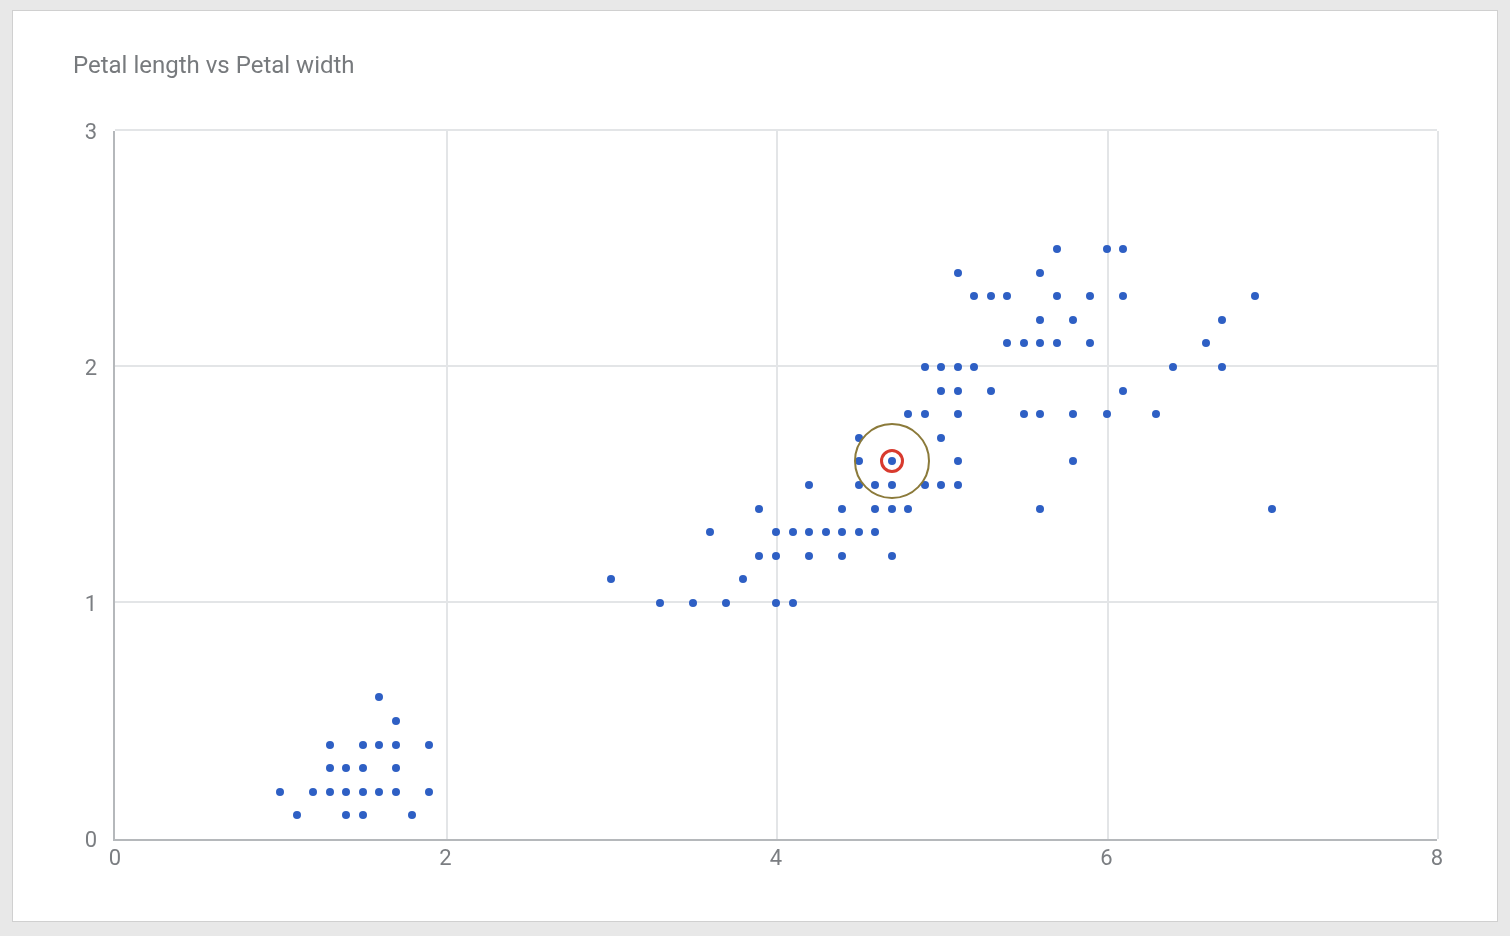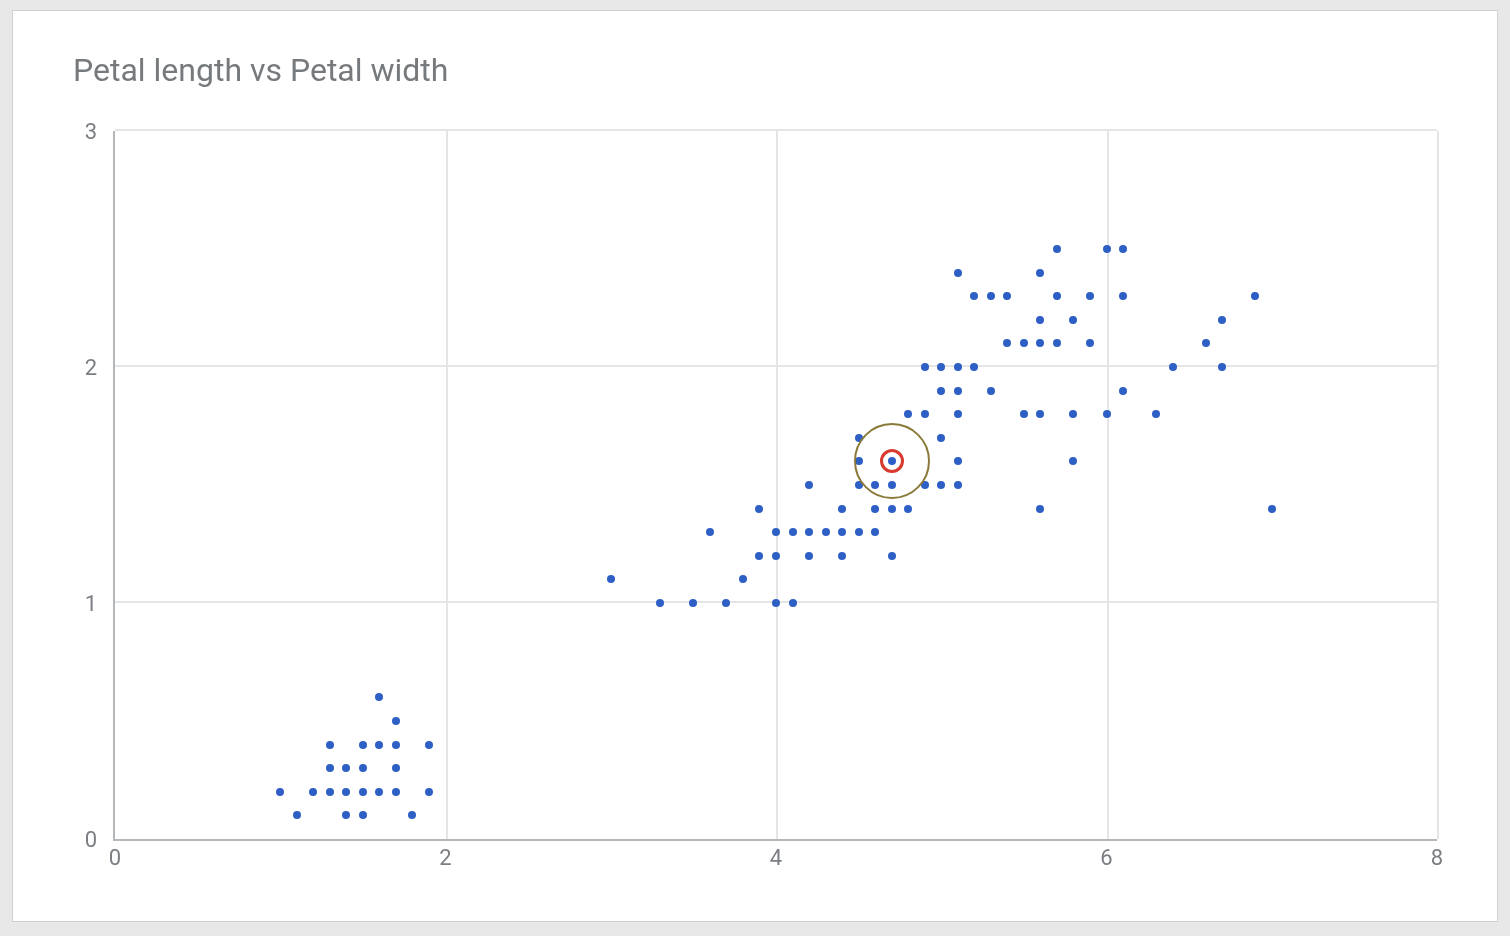--- a/index.html
+++ b/index.html
@@ -18,21 +18,21 @@
   .card {
     width: 100%;
     height: 100%;
     background: #ffffff;
     border: 1px solid #d0d0d0;
     box-sizing: border-box;
     position: relative;
     padding: 40px 60px 30px 50px;
   }
   .title {
-    font-size: 32px;
+    font-size: 24px;
     color: #777a7d;
     font-weight: 400;
     margin: 0 0 10px 10px;
   }
   .plot-wrap {
     position: absolute;
     left: 100px;
     right: 60px;
     top: 120px;
     bottom: 80px;

